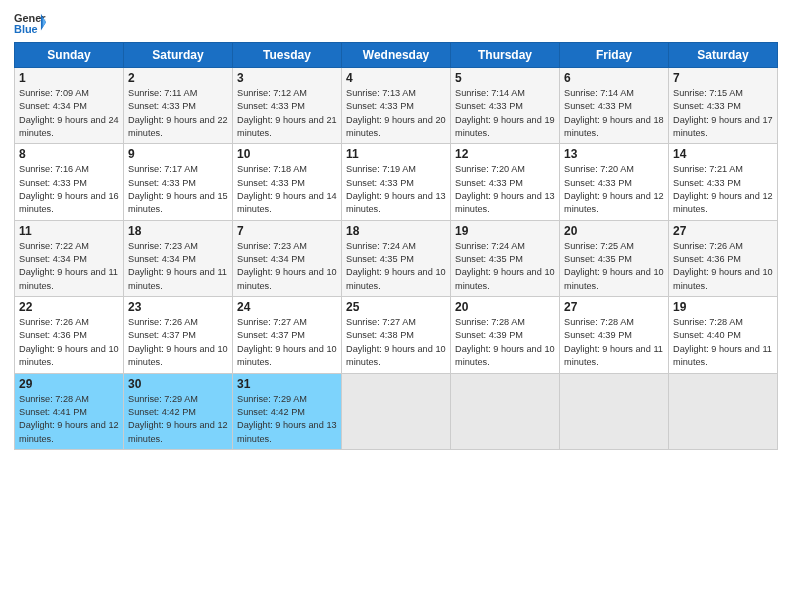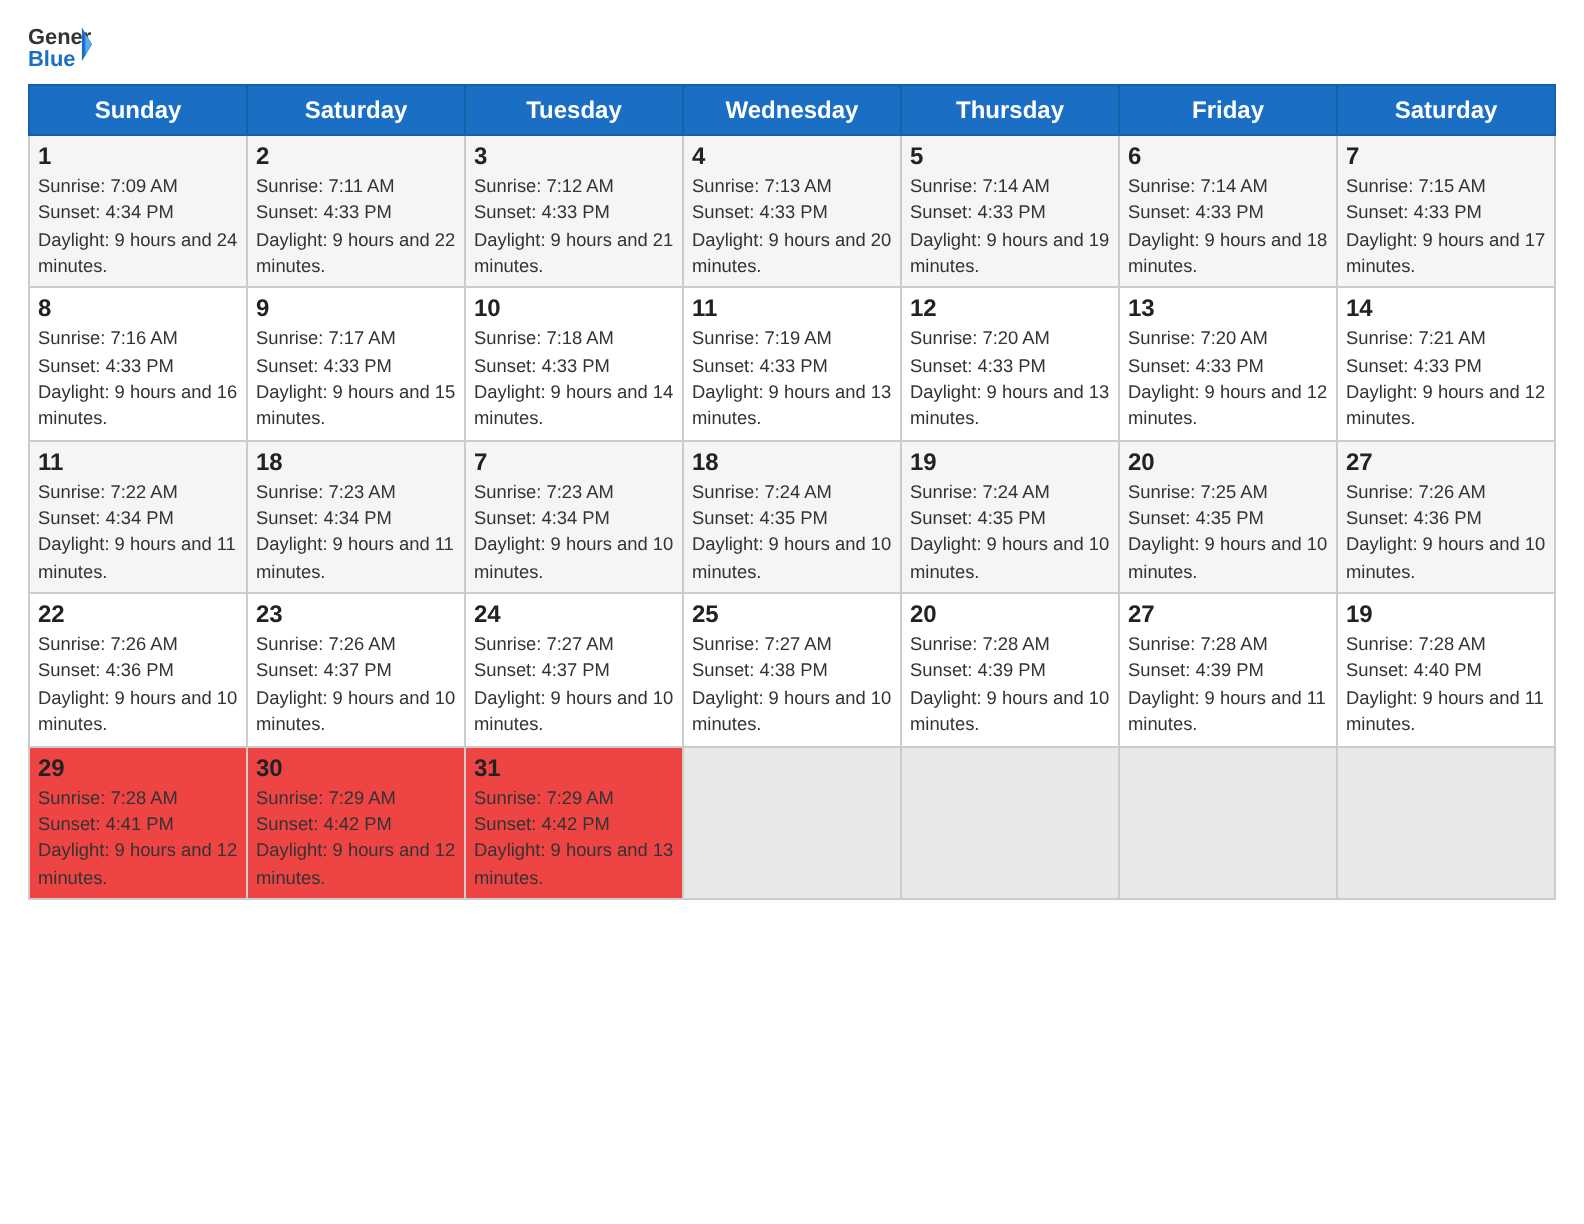--- a/index.html
+++ b/index.html
@@ -61,21 +61,21 @@
       padding: 3px 4px;
       font-size: 9.5px;
       color: #333;
       background: #fff;
       height: 74px;
     }
     tbody tr:nth-child(odd) td {
       background: #f5f5f5;
     }
     tbody tr:last-child td {
-      background: #ef4444;
+      background: #7dd3fc;
     }
     .day-num {
       font-size: 12px;
       font-weight: bold;
       color: #222;
       display: block;
       margin-bottom: 2px;
     }
     .day-info {
       line-height: 1.45;

